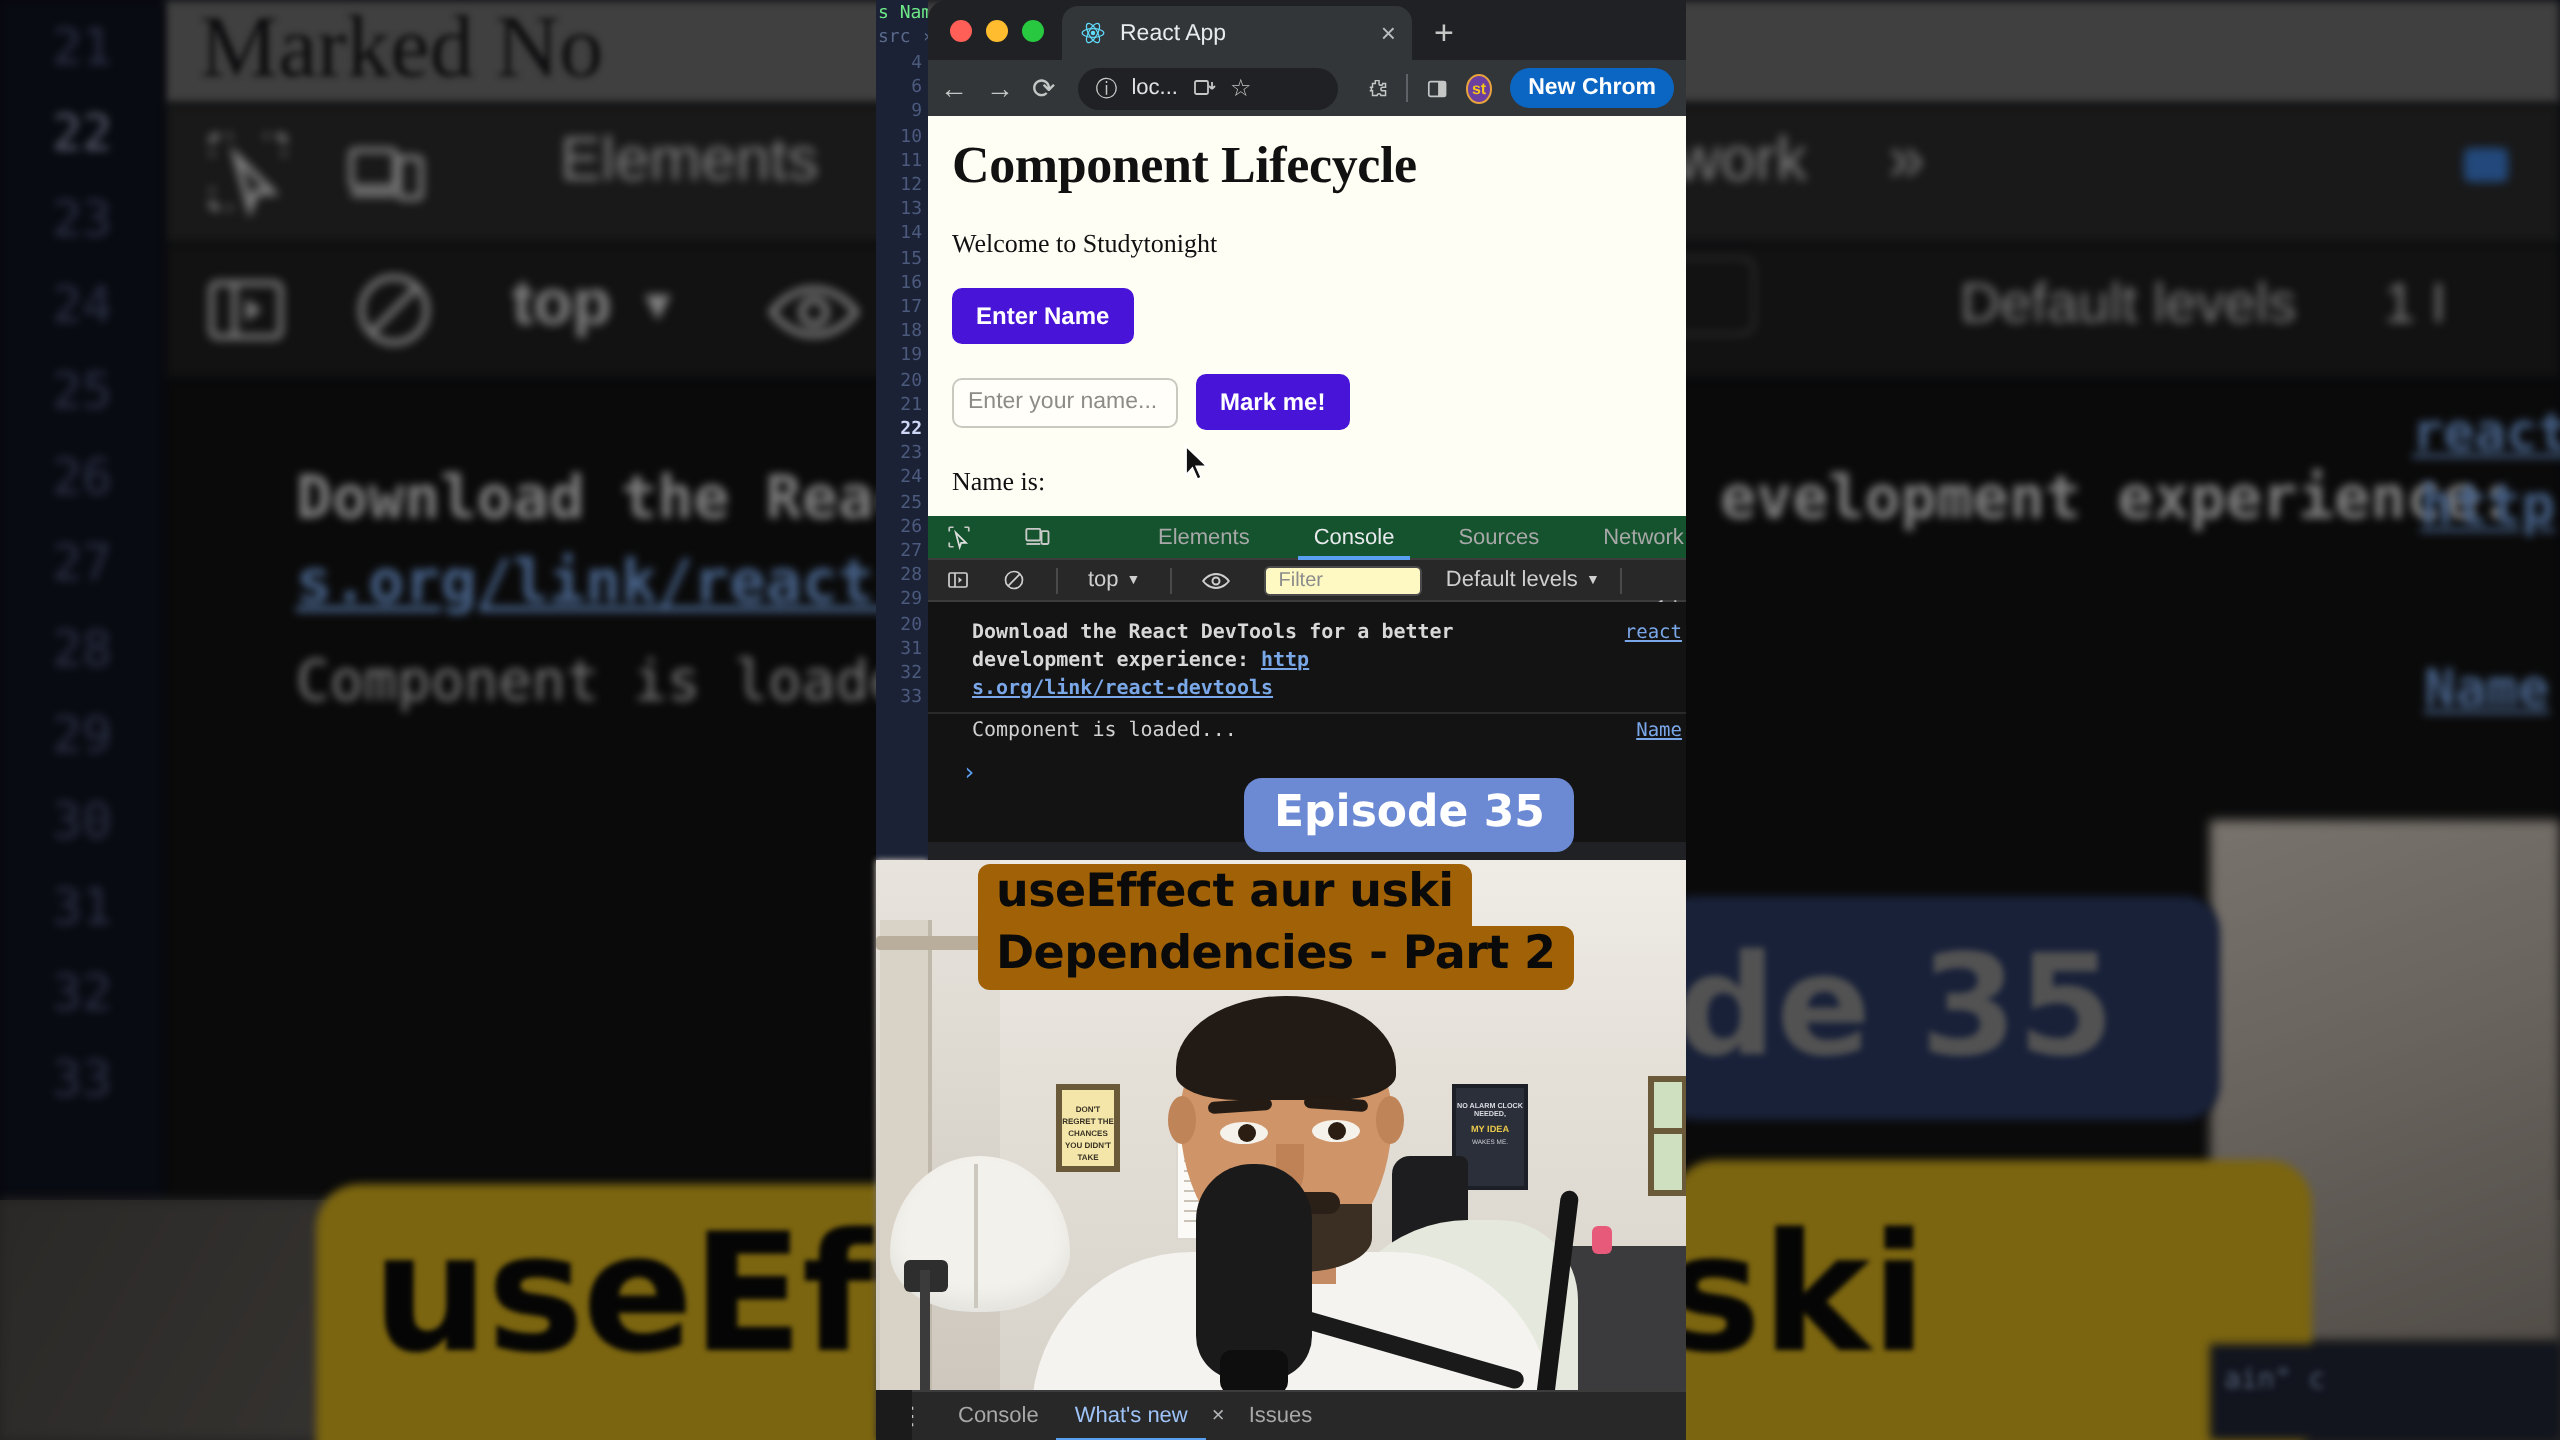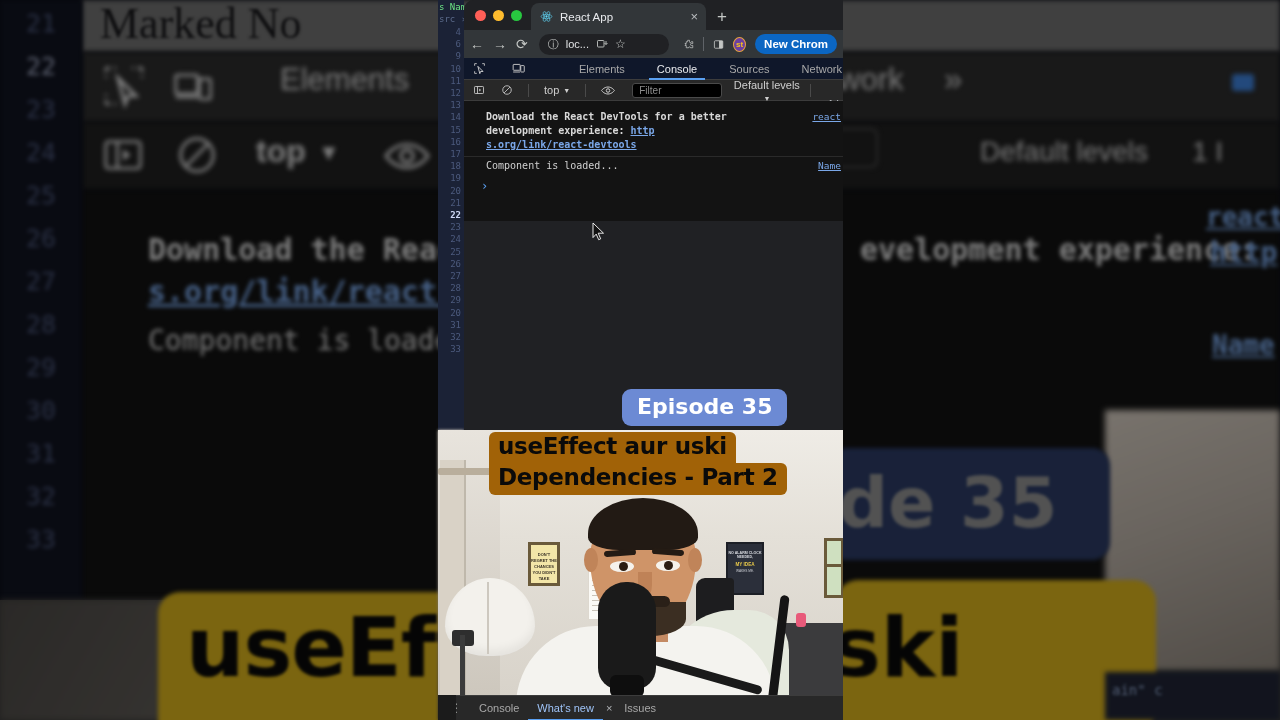--- a/index.html
+++ b/index.html
@@ -229,21 +229,21 @@
     height:25px; width:113px; padding:0 7px; font-size:11.5px; color:#555;
     font-family:"Liberation Sans", sans-serif;
   }
   .name-input::placeholder { color:#8d8d88; }
   .p-nameis { margin-top:18px; }
   .cursor-arrow { position:absolute; left:592px; top:222px; z-index:80; }
 
   
   .devtools { background:#282828; height:auto; }
   .dt-tabs {
-    height:22px; background:#0f172a; display:flex; align-items:center;
+    height:22px; background:#14532d; display:flex; align-items:center;
     gap:16px; padding:0 4px; border-bottom:1px solid #3c3c3c; position:relative;
   }
   .dt-ico { color:#c9c9c9; padding:0 5px; display:flex; align-items:center; }
   .dt-vsep { width:1px; height:13px; background:#4a4a4a; margin:0 4px; }
   .dt-tab {
     color:#a8a8a8; font-size:11px; padding:0 8px; line-height:22px; cursor:pointer;
   }
   .dt-tab.active { color:#e8eaed; box-shadow: inset 0 -2px 0 #5aa0f2; }
   .dt-right { margin-left:auto; display:flex; align-items:center; gap:3px; padding-right:4px;}
   .dt-badge-ico { width:11px; height:9px; background:#5aa0f2; border-radius:1.5px; }
@@ -252,25 +252,25 @@
   .dt-toolbar {
     height:21px; background:#282828; display:flex; align-items:center;
     gap:6px; padding:0 4px; border-bottom:1px solid #3c3c3c;
   }
   .dt-sel {
     color:#cfcfcf; font-size:11px; display:flex; align-items:center; gap:4px;
     padding:0 5px; cursor:pointer;
   }
   .caret { font-size:7px; }
   .dt-filter {
-    flex:1; height:15px; background:#000000; border:1px solid #4a4a4a;
+    flex:1; height:15px; background:#fef9c3; border:1px solid #4a4a4a;
     border-radius:3px; margin:0 6px; padding:0 6px;
     color:#8c8c8c; font-size:10px; line-height:13px;
   }
-  .dt-levels { color:#cfcfcf; font-size:11px; display:flex; align-items:center; gap:4px; cursor:pointer;flex-direction:column;}
+  .dt-levels { color:#cfcfcf; font-size:11px; display:flex; align-items:center; gap:4px; cursor:pointer;}
   .dt-issues { color:#bdc1c6; font-size:10px; padding-left:7px; white-space:nowrap;margin-top:29px; }
 
   .dt-console {
     background:#131313; height:120px; position:relative; padding-top:7px;
     font-family:"DejaVu Sans Mono", monospace;
   }
   .c-row {
     display:flex; justify-content:space-between; align-items:flex-start;
     padding:2px 2px 2px 22px; font-size:10px; line-height:14px;
   }
@@ -602,20 +602,33 @@
       </svg>
       <span class="nav-sep"></span>
       <svg width="13" height="13" viewBox="0 0 24 24">
         <rect x="3" y="4" width="18" height="16" rx="2" fill="none" stroke="#c4c7c5" stroke-width="1.8"></rect>
         <rect x="13" y="4" width="8" height="16" fill="#c4c7c5"></rect>
       </svg>
       <div class="avatar">st</div>
       <div class="chrome-btn">New Chrom</div>
     </div>
 
+    <div class="page">
+      <h1>Component Lifecycle</h1>
+      <p class="p-welcome">Welcome to Studytonight</p>
+      <div class="row-enter">
+        <button class="btn-purple">Enter Name</button>
+      </div>
+      <div class="row-mark">
+        <input class="name-input" type="text" placeholder="Enter your name..." style="">
+        <button class="btn-purple">Mark me!</button>
+      </div>
+      <p class="p-nameis">Name is:</p>
+
+    </div>
 
     <div class="devtools">
       <div class="dt-tabs">
         <span class="dt-ico">
           <svg width="13" height="13" viewBox="0 0 24 24">
             <path d="M3 3h4M3 3v4M21 3h-4M21 3v4M3 21h4M3 21v-4" stroke="#c9c9c9" stroke-width="1.6" fill="none"></path>
             <path d="M9 8l9.5 9.5h-4.5l-1.4 4z" fill="none" stroke="#e0e0e0" stroke-width="1.6"></path>
           </svg>
         </span>
         <span class="dt-ico">

